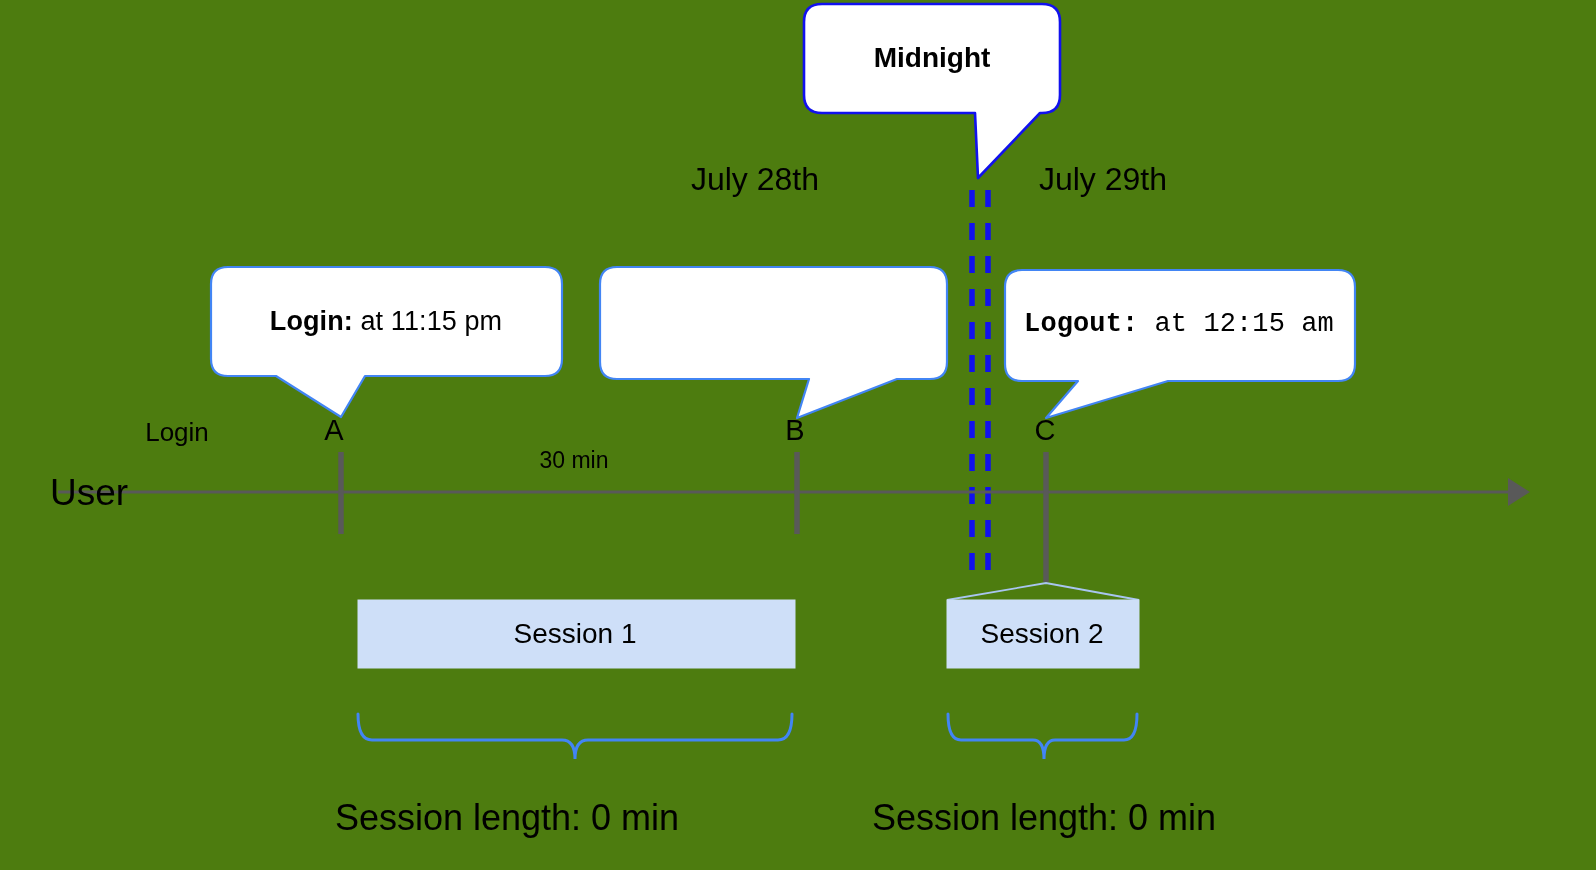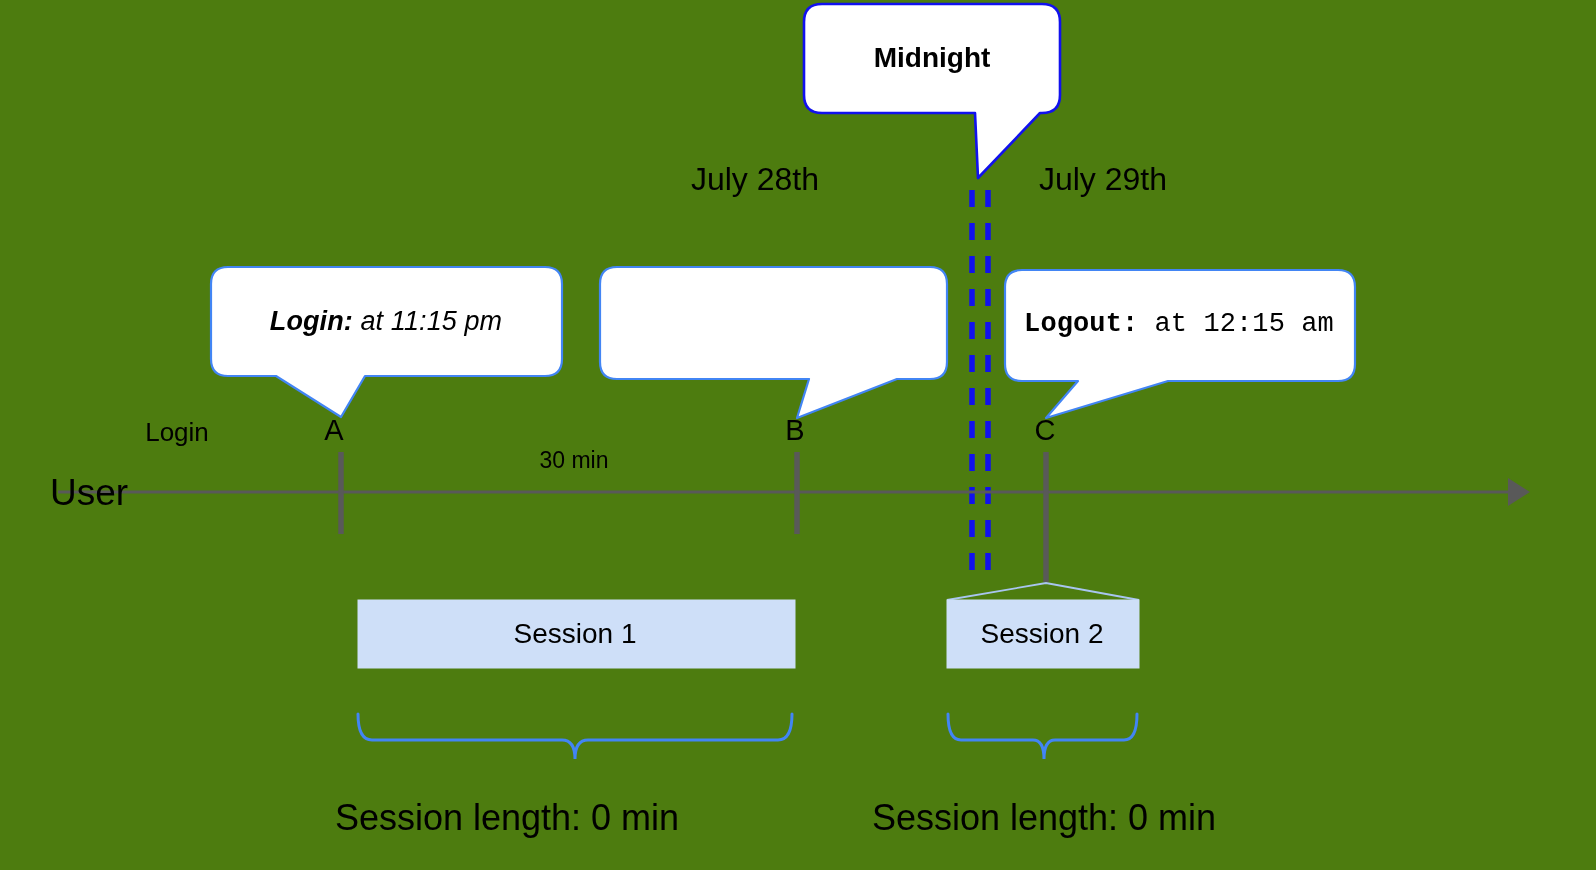--- a/index.html
+++ b/index.html
@@ -185,21 +185,21 @@
     </g>
 
   </svg>
 
   <div class="txt midnight-text center" style="left:932px; top:44px;">Midnight</div>
 
   <div class="txt date-label center" style="left:755px; top:163px;">July 28th</div>
 
   <div class="txt date-label center" style="left:1103px; top:163px;">July 29th</div>
 
-  <div class="txt callout-text center" style="left:386px; top:308px;font-style:italic;">
+  <div class="txt callout-text center" style="left:386px; top:308px;">
     <span class="lead">Login:</span><span> at 11:15 pm</span>
   </div>
 
 
   <div class="txt callout-text center" style="left:1179px; top:311px;font-family:Liberation Mono, monospace;">
     <span class="lead">Logout:</span><span> at 12:15 am</span>
   </div>
 
   <div class="txt events-label center" style="left:177px; top:419px;">Login</div>
 

